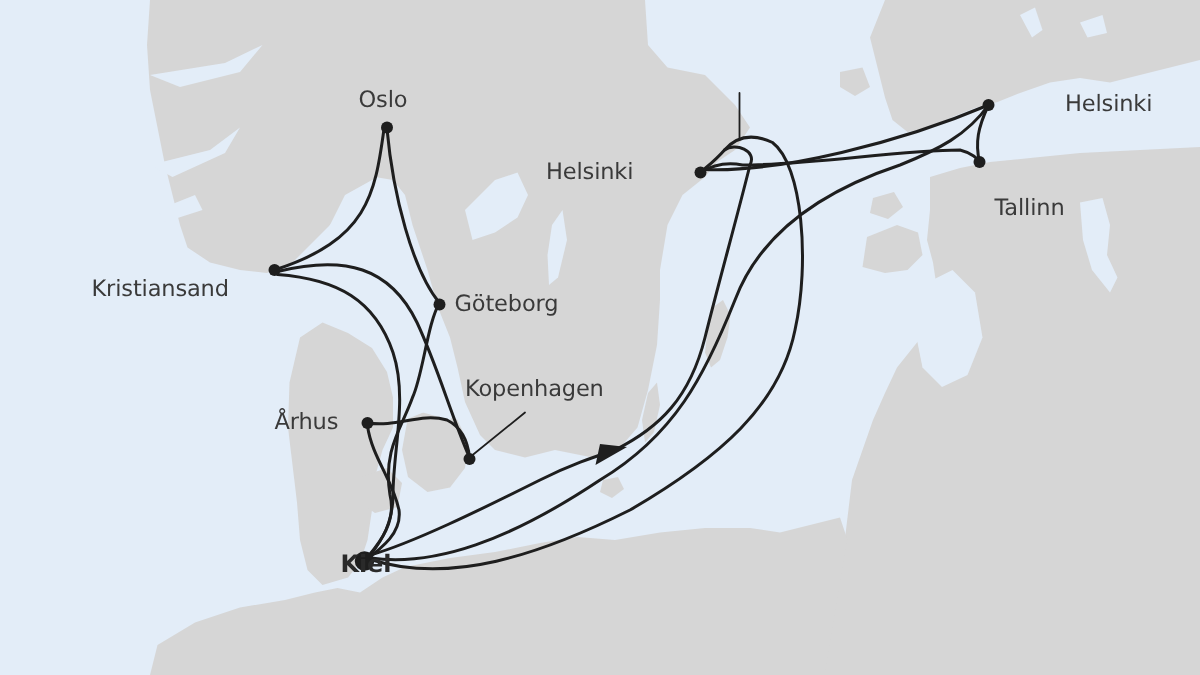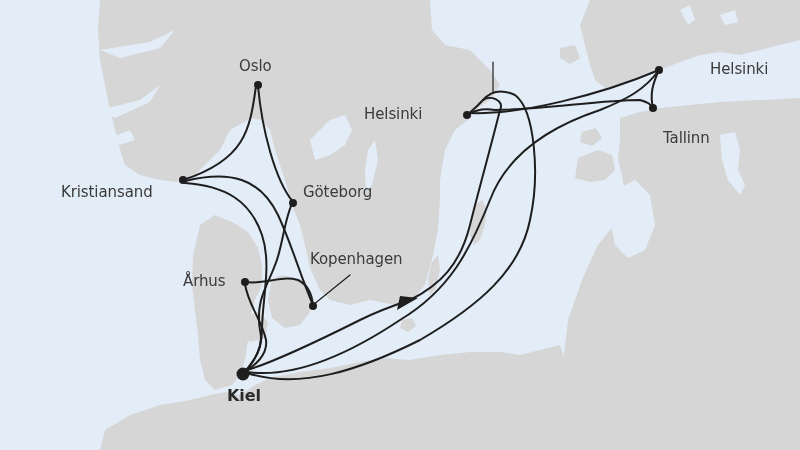--- a/index.html
+++ b/index.html
@@ -141,20 +141,20 @@
       <circle cx="313" cy="306" r="4"></circle>
       <circle cx="243" cy="374" r="6.5"></circle>
       <circle cx="467" cy="115" r="4"></circle>
       <circle cx="659" cy="70" r="4"></circle>
       <circle cx="653" cy="108" r="4"></circle>
     </g>
   </svg>
 
   <span class="label" style="left:239px; top:59px;">Oslo</span>
   <span class="label" style="left:61px; top:173px;margin-top:12px;">Kristiansand</span>
-  <span class="label" style="left:303px; top:185px;">Göteborg</span>
+  <span class="label" style="left:303px; top:195px;">Göteborg</span>
   <span class="label" style="left:183px; top:274px;">Århus</span>
   <span class="label" style="left:310px; top:252px;text-align:right;">Kopenhagen</span>
-  <span class="label bold" style="left:227px; top:388px;text-align:center;">Kiel</span>
+  <span class="label bold" style="left:227px; top:368px;text-align:center;">Kiel</span>
   <span class="label" style="left:364px; top:107px;">Helsinki</span>
   <span class="label" style="left:670px; top:62px;margin-left:40px;">Helsinki</span>
   <span class="label" style="left:663px; top:100px;margin-top:31px;">Tallinn</span>
 </div>
 
 </body></html>

